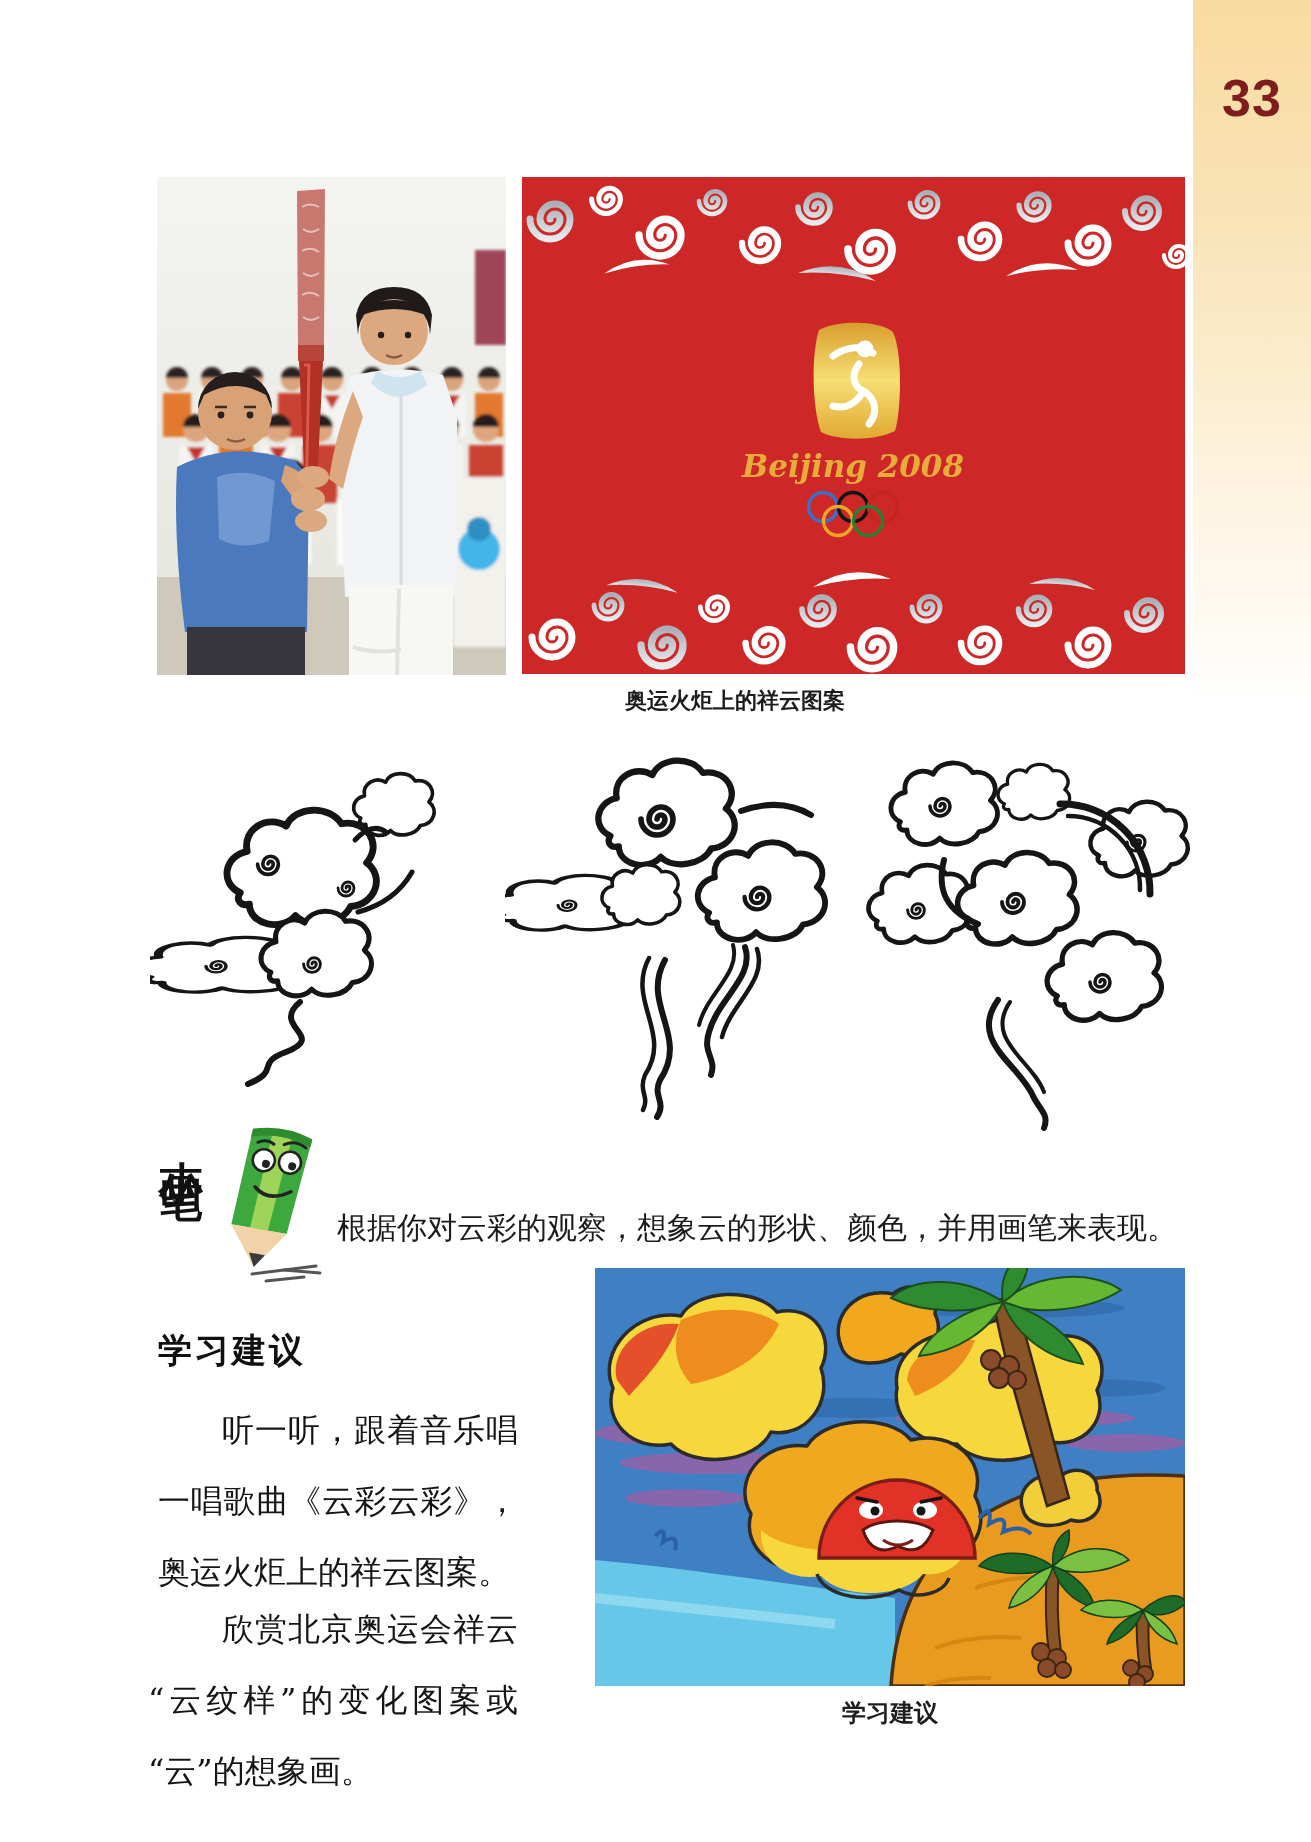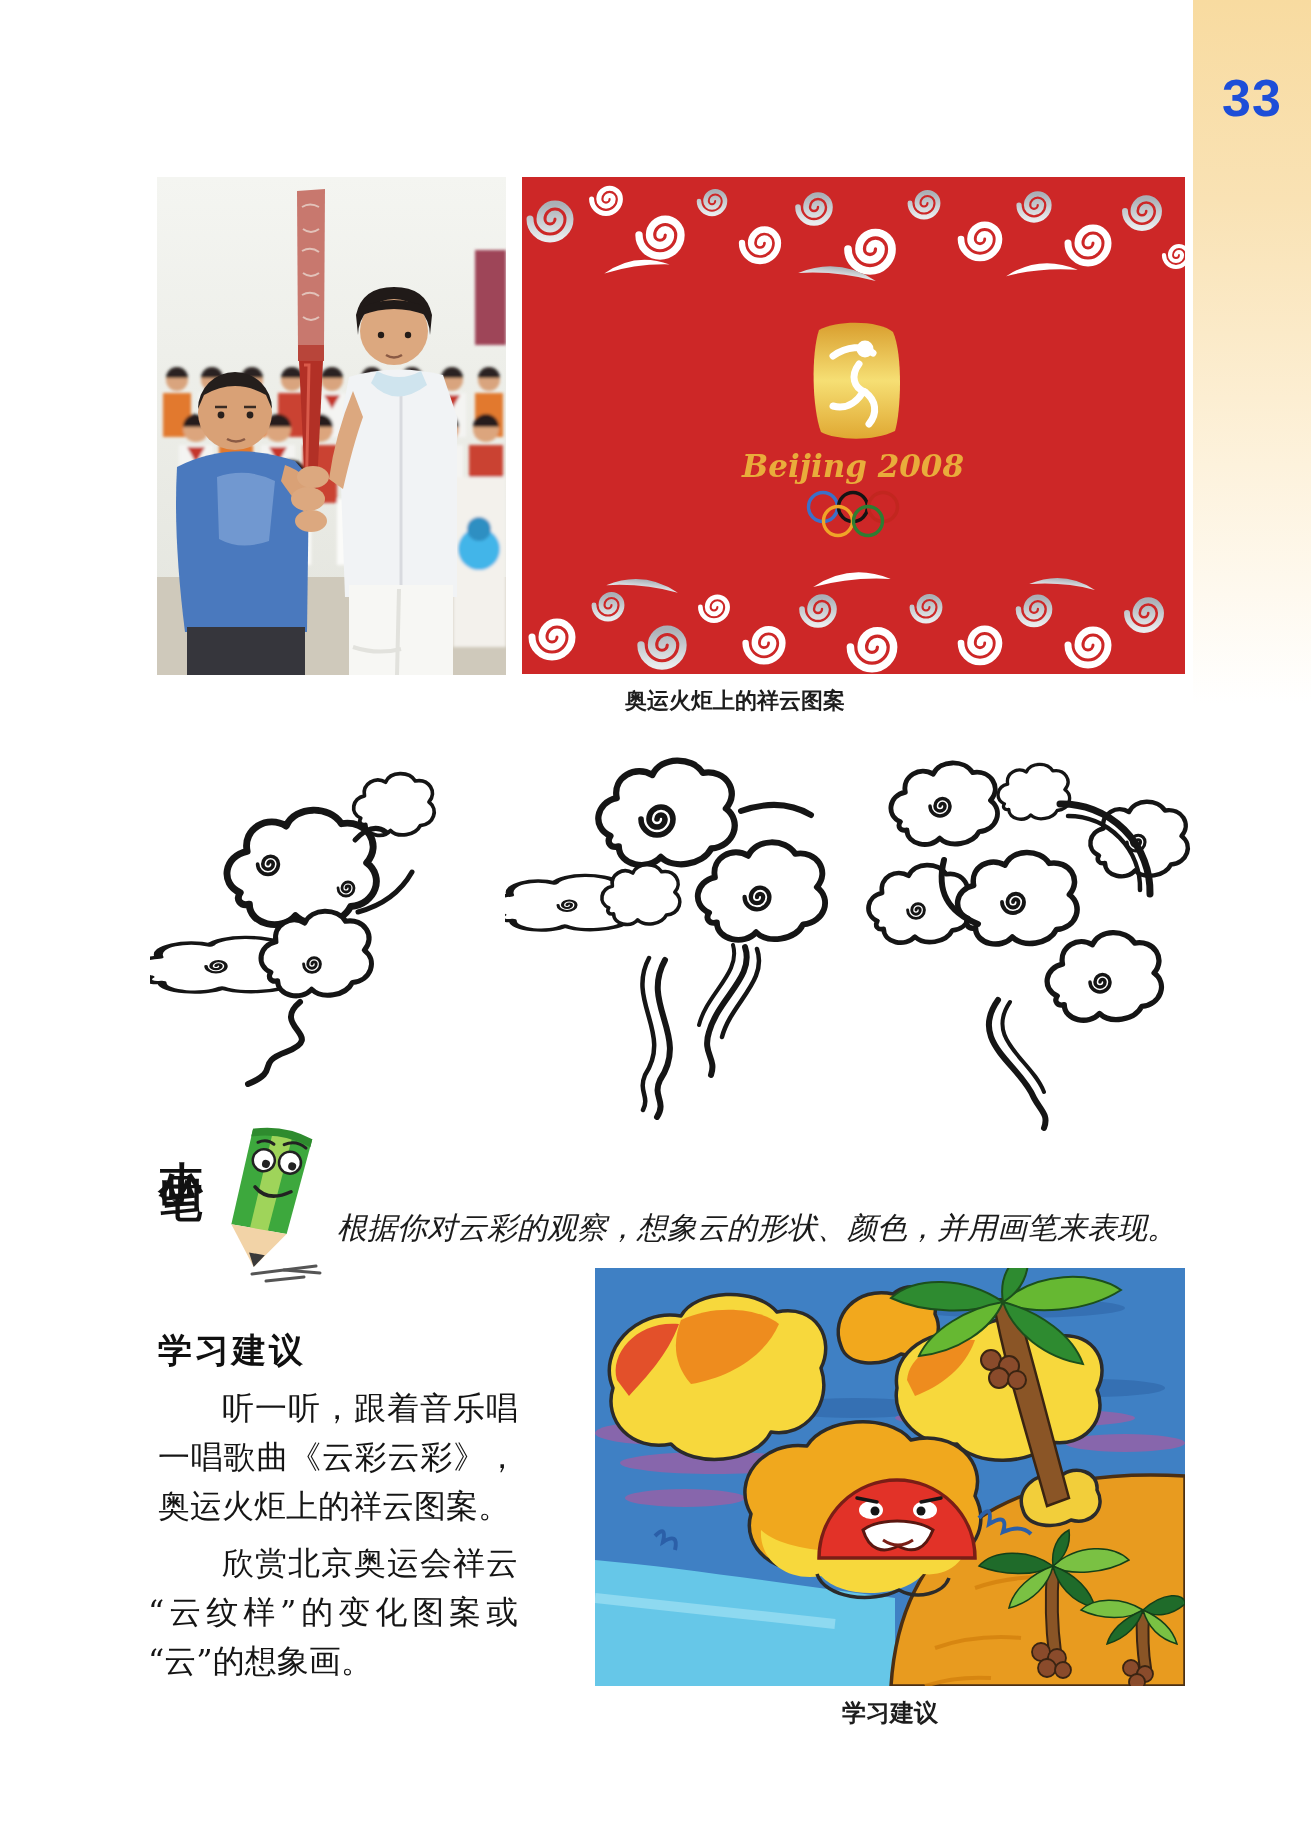--- a/index.html
+++ b/index.html
@@ -4,49 +4,49 @@
 <style>
   html,body{margin:0;padding:0;background:#888;}
   #page{position:relative;width:1311px;height:1842px;background:#ffffff;overflow:hidden;
         font-family:"Liberation Sans","DejaVu Sans",sans-serif;}
   .abs{position:absolute;}
 
   
   #side-strip{right:0;top:0;width:118px;height:800px;
     background:linear-gradient(180deg,#f8dba0 0%,#f9e2b4 25%,#fdf2dc 58%,#ffffff 88%);}
   #page-num{right:0;top:68px;width:118px;text-align:center;font-size:52px;font-weight:700;
-    color:#1d4ed8;letter-spacing:1px;}
+    color:#7f1d1d;letter-spacing:1px;}
 
   
   #torch-photo{left:157px;top:177px;width:349px;height:498px;}
   #red-panel{left:522px;top:177px;width:663px;height:497px;}
   #cloud1{left:150px;top:752px;width:310px;height:340px;}
   #cloud2{left:505px;top:745px;width:350px;height:375px;}
   #cloud3{left:848px;top:742px;width:345px;height:390px;}
   #student-art{left:595px;top:1268px;width:590px;height:418px;}
 
   .caption{font-weight:700;color:#1d1d1d;font-size:22px;
     font-family:"Liberation Sans","DejaVu Sans",sans-serif;}
   #cap-torch{left:522px;top:686px;width:426px;text-align:center;}
   #cap-student{left:595px;top:1697px;width:590px;text-align:center;font-size:24px;}
 
   
   #brush-label{left:152px;top:1126px;height:180px;writing-mode:vertical-rl;text-orientation:upright;
     font-size:44px;font-weight:700;color:#111;letter-spacing:9px;
     font-family:"DejaVu Sans",sans-serif;}
   #pencil-icon{left:200px;top:1116px;width:132px;height:170px;}
   #brush-tip{left:337px;top:1208px;width:860px;font-size:30px;color:#1b1b1b;
-    font-family:"DejaVu Serif","Liberation Serif",serif;font-style:italic;}
+    font-family:"DejaVu Serif","Liberation Serif",serif;}
 
   
   #study-heading{left:158px;top:1328px;font-size:34px;font-weight:700;color:#101010;
     letter-spacing:3px;font-family:"DejaVu Sans",sans-serif;}
   #study-col{left:158px;top:1384px;width:360px;font-size:32px;line-height:49px;color:#151515;
     font-family:"DejaVu Serif","Liberation Serif",serif;}
-  .s-line{white-space:nowrap;}
+  .s-line{white-space:nowrap;margin-top:22px;}
   .jl{white-space:normal;text-align:justify;text-align-last:justify;}
   .ind{text-indent:64px;}
   .hang{text-indent:-10px;}
   .pgap{margin-top:8px;font-family:Liberation Serif, serif;}
 </style>
 </head>
 <body>
 
 <svg width="0" height="0" style="position:absolute" aria-hidden="true">
   <defs>

